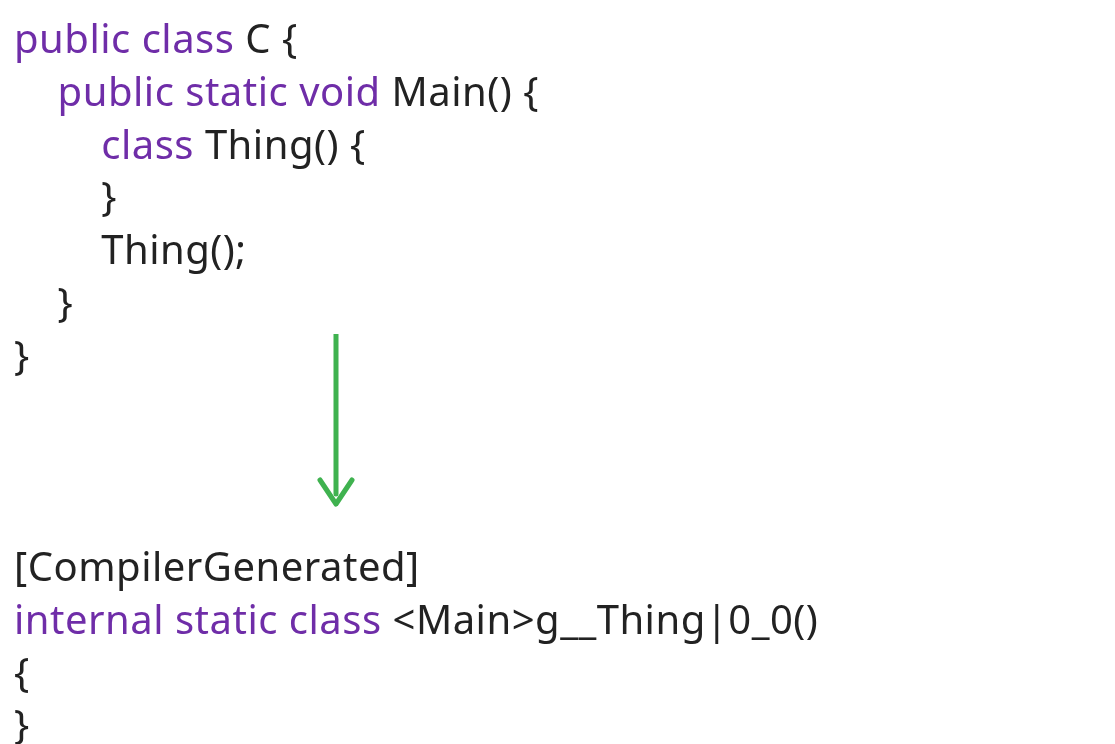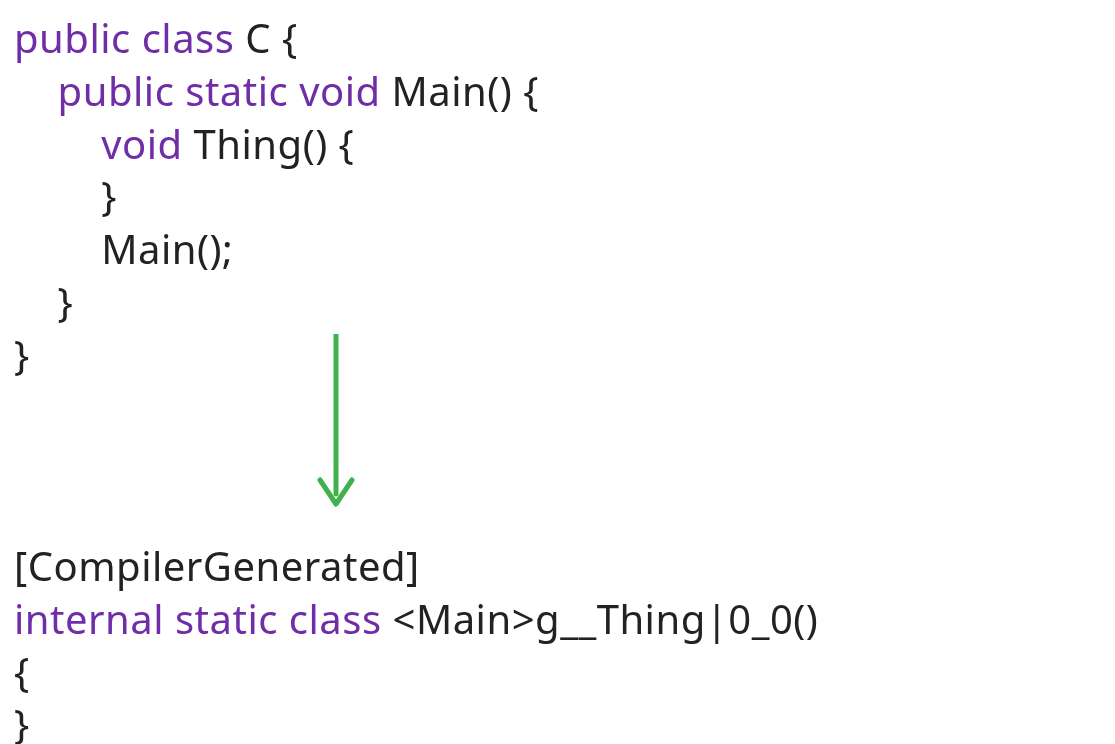--- a/index.html
+++ b/index.html
@@ -29,23 +29,23 @@
     width: 40px;
     height: 180px;
     pointer-events: none;
   }
 </style>
 </head>
 <body>
 
 <pre class="code"><span class="kw">public class</span><span class="pl"> C {</span>
 <span class="pl">    </span><span class="kw">public static void</span><span class="pl"> Main() {</span>
-<span class="pl">        </span><span class="kw">void</span><span class="pl"> Thing() {</span>
+<span class="pl">        </span><span class="kw">class</span><span class="pl"> Thing() {</span>
 <span class="pl">        }</span>
-<span class="pl">        Main();</span>
+<span class="pl">        Thing();</span>
 <span class="pl">    }</span>
 <span class="pl">}</span>
 
 
 
 <span class="pl">[CompilerGenerated]</span>
 <span class="kw">internal static class</span><span class="pl"> &lt;Main&gt;g__Thing|0_0()</span>
 <span class="pl">{</span>
 <span class="pl">}</span></pre>
 

